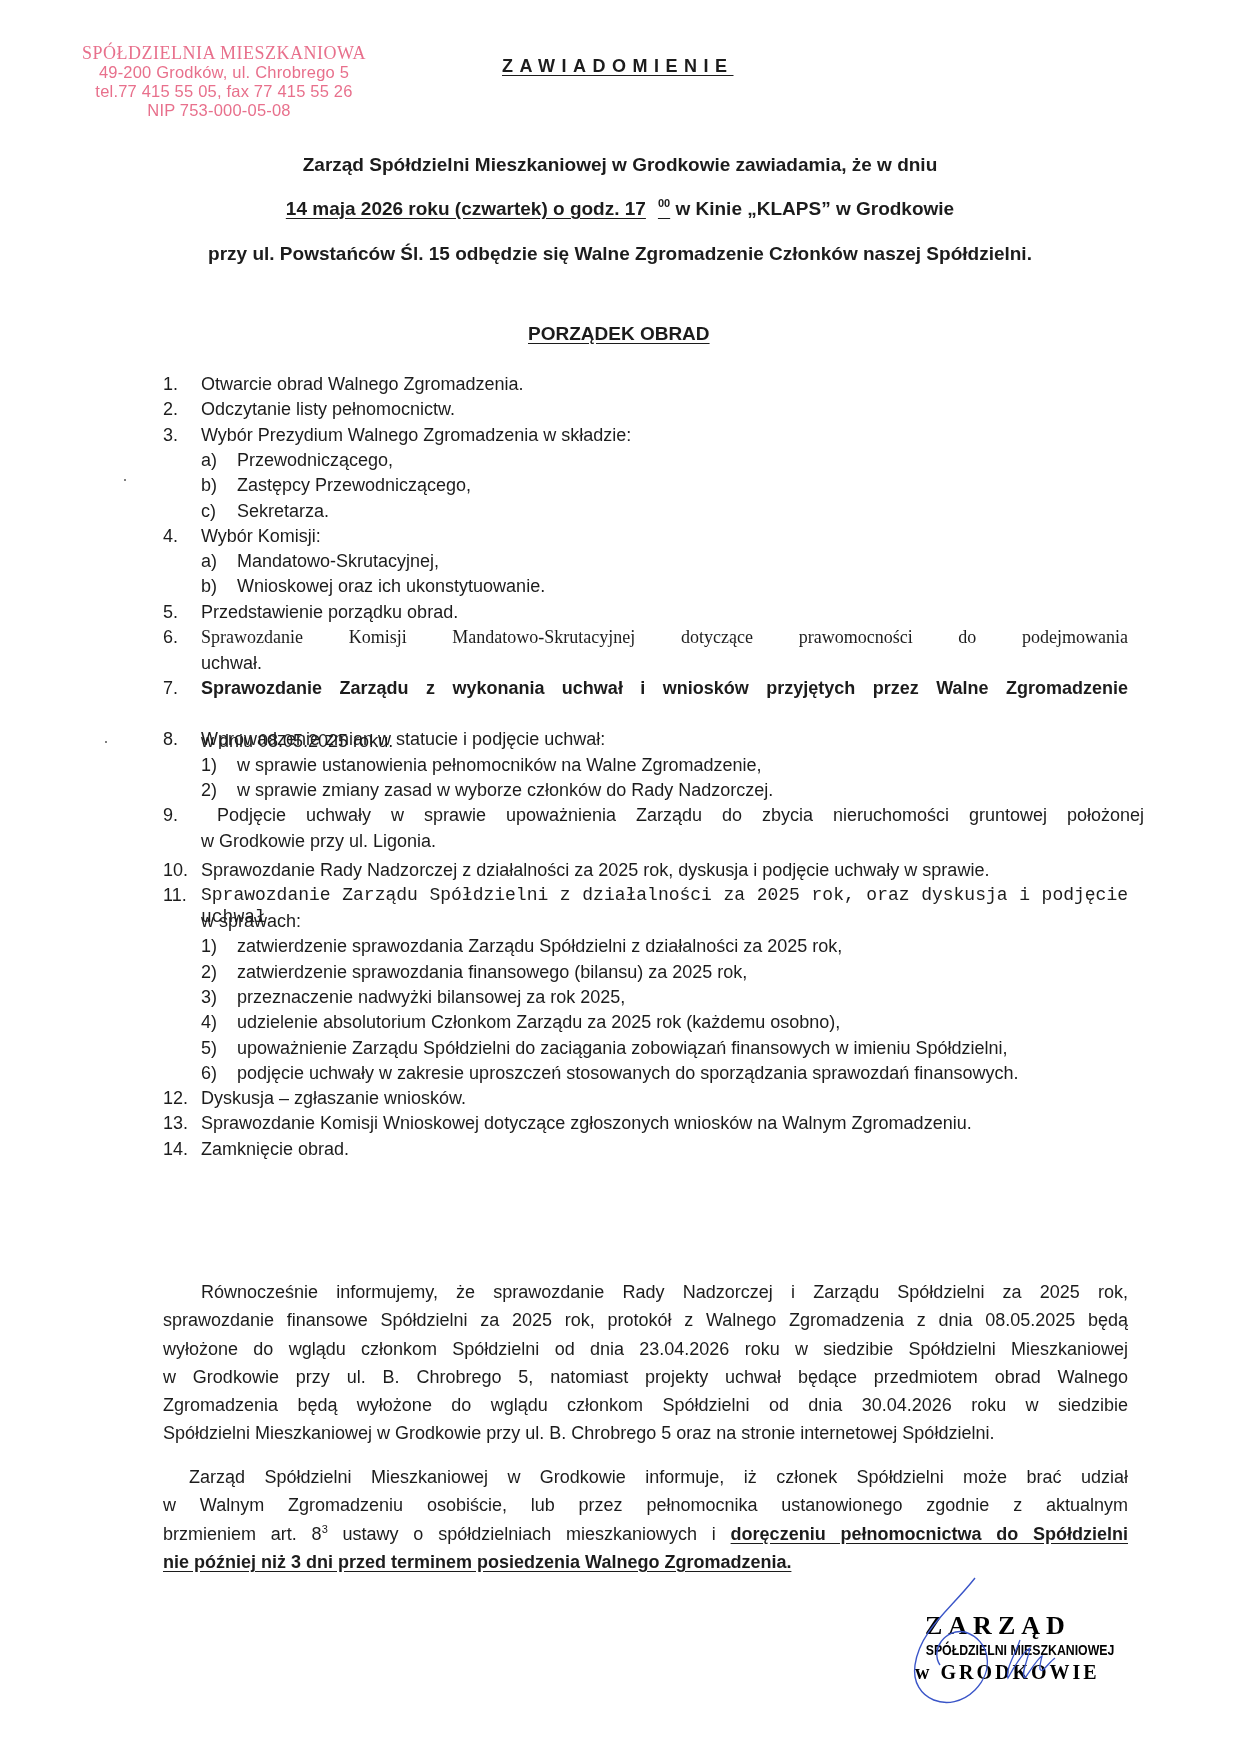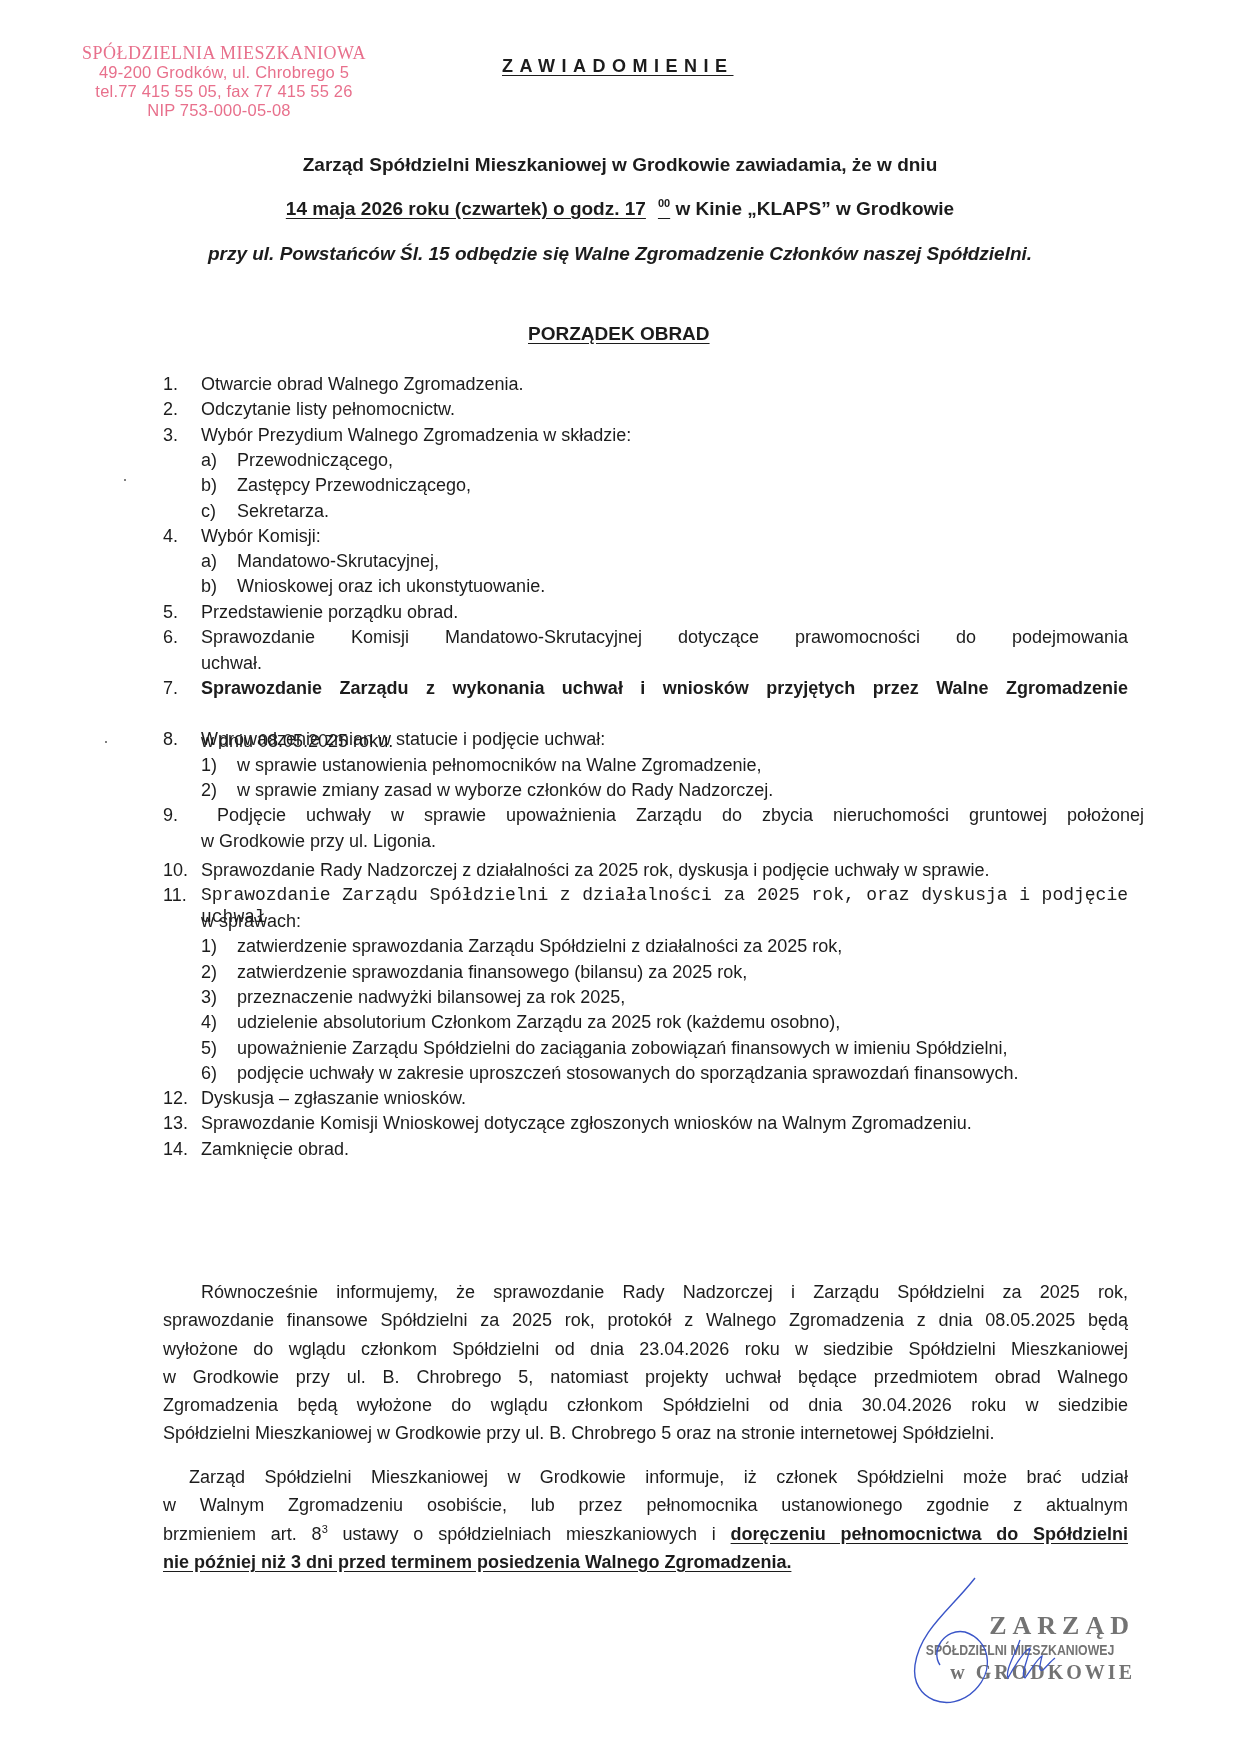--- a/index.html
+++ b/index.html
@@ -20,21 +20,21 @@
     position: absolute; left: 502px; top: 56px;
     font-weight: bold; font-size: 18px; letter-spacing: 6.5px;
     text-decoration: underline; text-underline-offset: 3px;
   }
   .intro {
     position: absolute; left: 0; width: 1240px; text-align: center;
     font-weight: bold; font-size: 19px;
   }
   .intro.l1 { top: 154px; }
   .intro.l2 { top: 198px; }
-  .intro.l3 { top: 243px; font-style: italic; }
+  .intro.l3 { top: 243px; }
   .intro .ul { text-decoration: underline; text-underline-offset: 3px; }
   .intro sup { font-size: 11px; vertical-align: 8px; line-height: 0; padding-left: 12px; }
 
   .agenda-title {
     position: absolute; left: 528px; top: 323px;
     font-weight: bold; font-size: 19px;
     text-decoration: underline; text-underline-offset: 3px;
   }
   .row {
     position: absolute; font-size: 18px; line-height: 22px; white-space: nowrap;
@@ -46,22 +46,22 @@
   .para {
     position: absolute; left: 163px; width: 965px;
     font-size: 18px; line-height: 28.3px; text-align: justify;
   }
   .para .line { display: block; text-align: justify; text-align-last: justify; height: 28.3px; white-space: nowrap; }
   .para .line.last { text-align-last: left; }
   .para sup { font-size: 11px; vertical-align: 7px; line-height: 0; }
   .para .bu { font-weight: bold; text-decoration: underline; text-underline-offset: 3px; }
 
   .stamp-bottom {
-    position: absolute; left: 905px; top: 1612px; width: 230px; text-align: right;
-    color: #737373;
+    position: absolute; left: 905px; top: 1612px; width: 230px; text-align: left;
+    color: #000000;
   }
   .stamp-bottom .b1 { font-family: "Liberation Serif", serif; font-weight: bold; font-size: 26px; letter-spacing: 6px; line-height: 28px; padding-left: 20px; }
   .stamp-bottom .b2 { font-family: "Liberation Sans", sans-serif; font-weight: bold; font-size: 15px; line-height: 20px; transform: scaleX(0.82); transform-origin: center; white-space: nowrap; }
   .stamp-bottom .b3 { font-family: "Liberation Serif", serif; font-weight: bold; font-size: 20px; letter-spacing: 3px; line-height: 24px; padding-left: 10px; }
   .signature { position: absolute; left: 880px; top: 1570px; width: 230px; height: 150px; pointer-events: none; }
   .speck { position: absolute; width: 2px; height: 2px; background: #555; border-radius: 1px; }
 </style>
 </head>
 <body>
 
@@ -118,21 +118,21 @@
     <div class="row sub" style="left: 201px; top: 575.4px;">
       <span class="num">b)</span>
       <span class="txt" style="left: 36px;">Wnioskowej oraz ich ukonstytuowanie.</span>
     </div>
     <div class="row" style="left: 163px; top: 600.7px;">
       <span class="num">5.</span>
       <span class="txt">Przedstawienie  porządku obrad.</span>
     </div>
     <div class="row" style="left: 163px; top: 626px;">
       <span class="num">6.</span>
-      <span class="txt" style="width: 927px; text-align: justify; text-align-last: justify; white-space: normal;">Sprawozdanie Komisji Mandatowo-Skrutacyjnej dotyczące prawomocności do podejmowania</span>
+      <span class="txt" style="width: 927px; text-align: justify; text-align-last: justify; white-space: normal; font-family: Liberation Serif, serif;">Sprawozdanie Komisji Mandatowo-Skrutacyjnej dotyczące prawomocności do podejmowania</span>
     </div>
     <div class="row" style="left: 201px; top: 651.8px;">uchwał.</div>
     <div class="row" style="left: 163px; top: 677.1px;">
       <span class="num">7.</span>
       <span class="txt" style="width: 927px; text-align: justify; text-align-last: justify; white-space: normal; font-weight: bold;">Sprawozdanie Zarządu z wykonania uchwał i wniosków przyjętych przez Walne Zgromadzenie</span>
     </div>
     <div class="row" style="left: 201px; top: 702.9px; margin-top: 27px;">w  dniu  08.05.2025 roku.</div>
     <div class="row" style="left: 163px; top: 728.2px;">
       <span class="num">8.</span>
       <span class="txt">Wprowadzenie zmian w statucie i podjęcie uchwał:</span>

